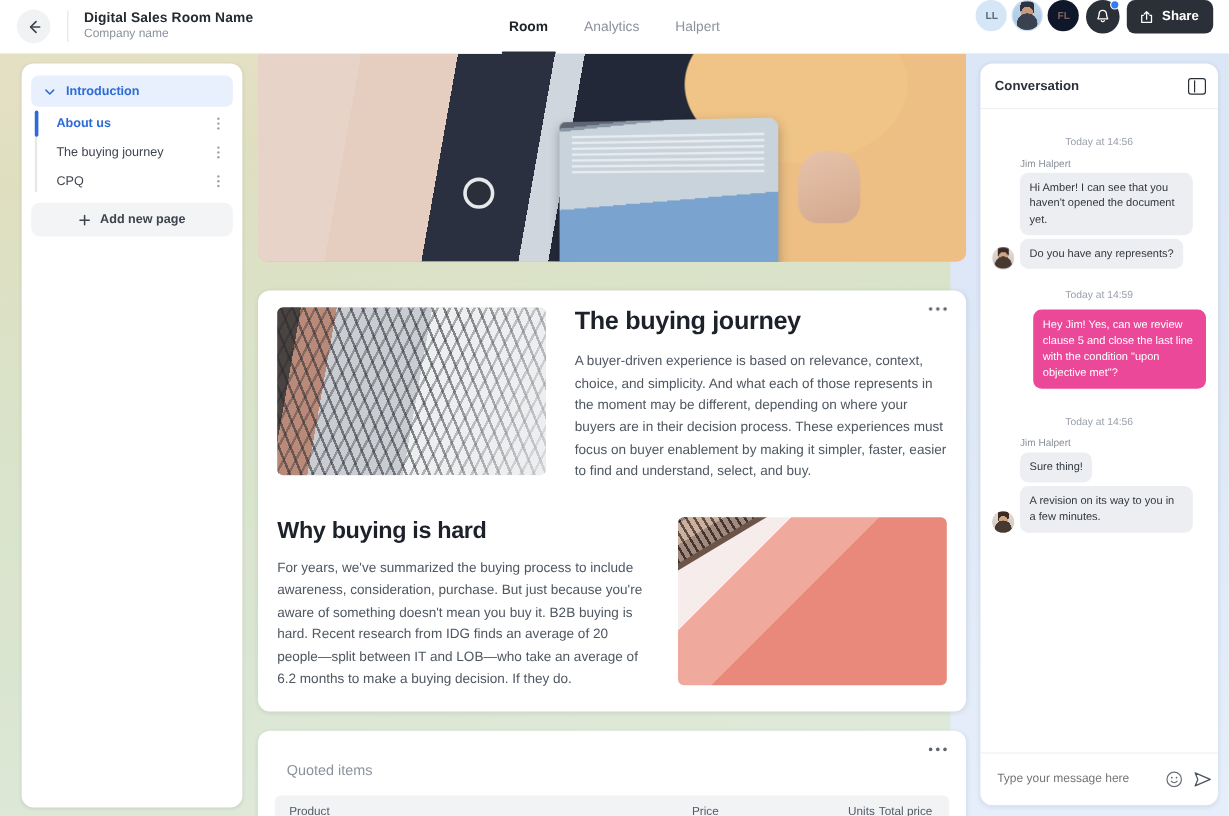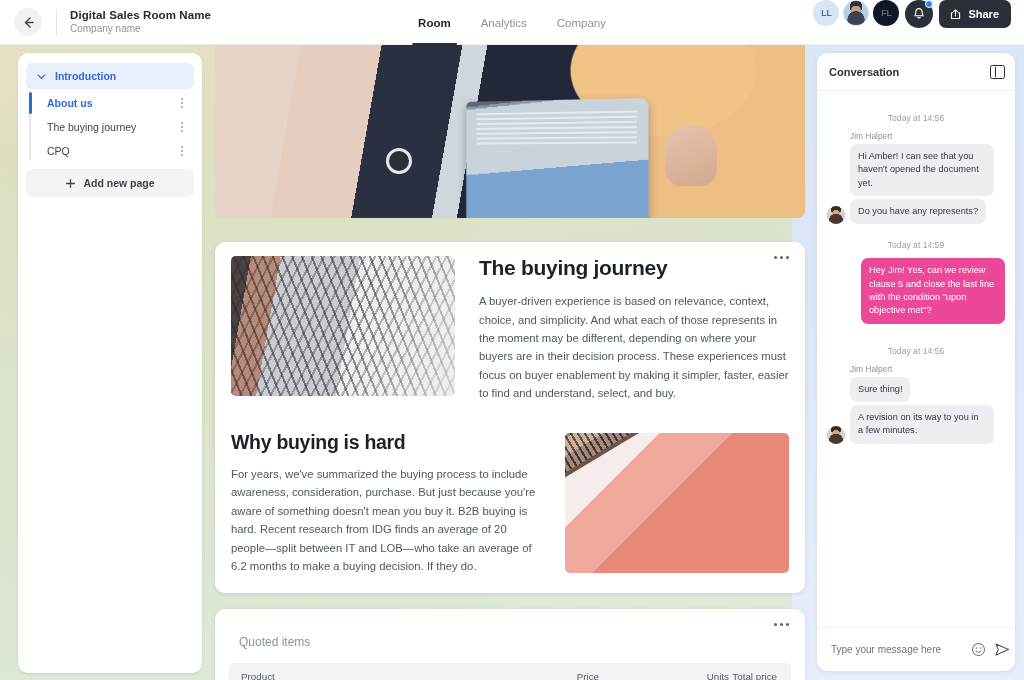--- a/index.html
+++ b/index.html
@@ -239,21 +239,21 @@
 
   .h-title {
     font-size: 21px; font-weight: bold; color: #1d222a; letter-spacing: -.3px;
     line-height: 1.15;
   }
   .h-title.small { font-size: 19.5px; }
   .body-text {
     font-size: 11.3px; line-height: 1.63; color: #4f5761; margin-top: 12px;
   }
 
-  .section2 { margin-top: 28px; display: flex; gap: 22px; align-items: center; }
+  .section2 { margin-top: 28px; display: flex; gap: 22px; align-items: flex-start; }
   .section2 .txt { flex: 1; }
 
   .quoted-card { margin-top: 16px; height: 160px; overflow: hidden; }
   .quoted-title {
     font-size: 12px; color: #8b929c; padding: 26px 0 0 24px;
   }
   .q-table { margin: 14px 14px 0 14px; }
   .q-head {
     background: #f2f3f5; border-radius: 5px; height: 26px;
     display: flex; align-items: center; font-size: 9.8px; color: #545b65;
@@ -335,21 +335,21 @@
     </div>
     <div class="title-divider"></div>
     <div class="title-block">
       <div class="room-title">Digital Sales Room Name</div>
       <div class="company-name">Company name</div>
     </div>
 
     <div class="nav-tabs">
       <div class="nav-tab active">Room</div>
       <div class="nav-tab">Analytics</div>
-      <div class="nav-tab">Company</div>
+      <div class="nav-tab">Halpert</div>
     </div>
 
     <div class="topbar-right">
       <div class="avatar a-ll">LL</div>
       <div class="avatar a-photo">
           <span class="face"></span>
         </div>
       <div class="avatar a-fl">FL</div>
       <div class="bell">
         <svg width="14" height="14" viewBox="0 0 14 14">

